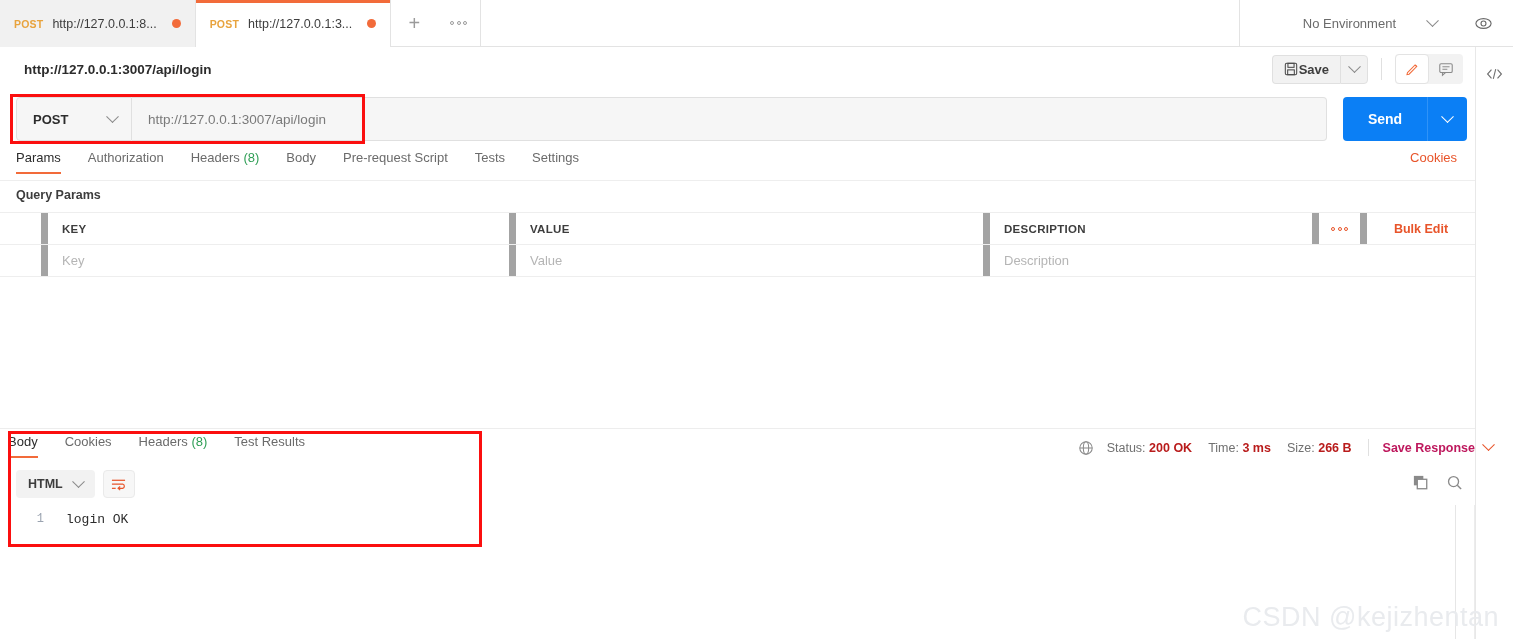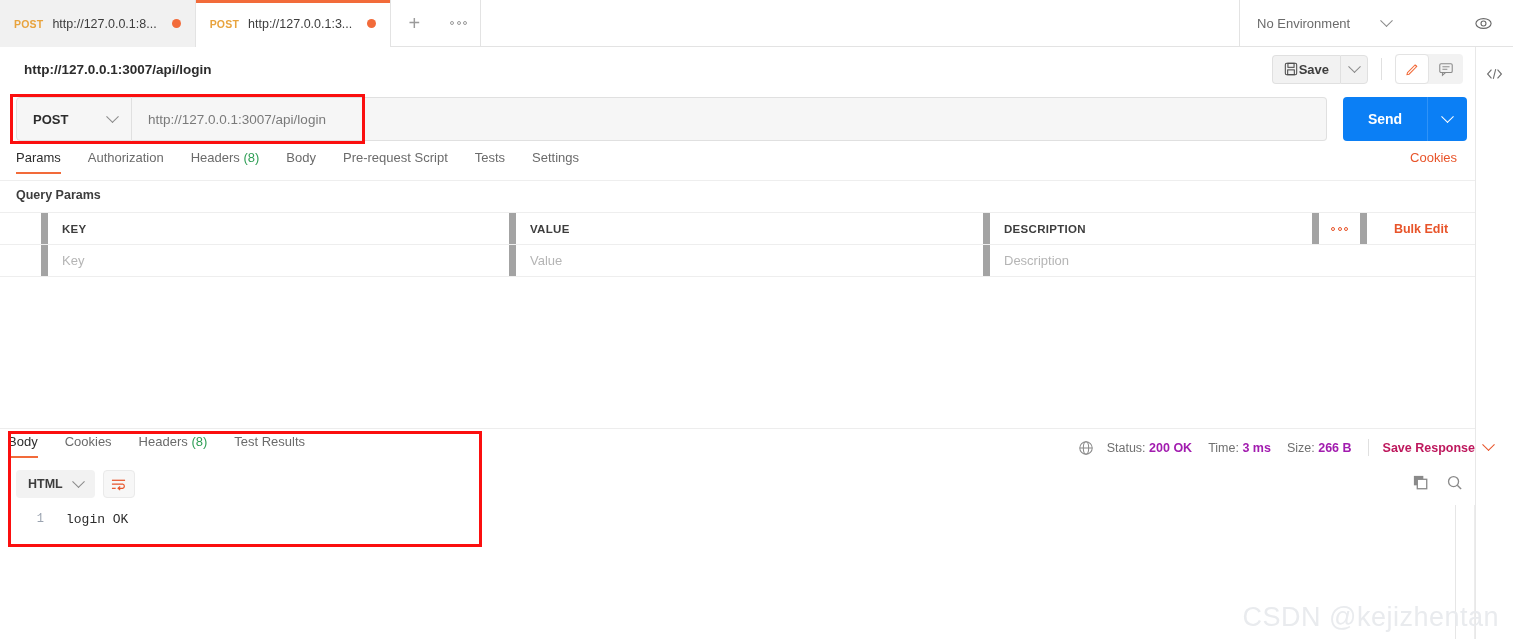--- a/index.html
+++ b/index.html
@@ -54,21 +54,21 @@
   }
   .tab-more {
     width: 44px; display: flex; align-items: center; justify-content: center;
     background: #ffffff; cursor: pointer;
     border-right: 1px solid #e3e3e3;
   }
   .dots3 { display: flex; gap: 2.5px; align-items: center; }
   .dots3 i { width: 4px; height: 4px; border-radius: 50%; border: 1px solid #9b9b9b; display:block; }
   .tabbar-filler { flex: 1; background: #ffffff; border-right: 1px solid #e3e3e3;}
   .env-box {
-    width: 213px; display: flex; align-items: center; justify-content: flex-start;
+    width: 213px; display: flex; align-items: center; justify-content: flex-end;
     padding: 0 16px 0 17px; background: #ffffff; cursor: pointer; gap: 32px;
   }
   .env-label { font-size: 13px; color: #6b6b6b; }
   .chev {
     width: 9px; height: 9px;
     border-right: 1.4px solid #8a8a8a; border-bottom: 1.4px solid #8a8a8a;
     transform: rotate(45deg) translate(-2px,-2px);
   }
   .eye-box { width: 60px; display: flex; align-items: center; justify-content: center;
              background: #ffffff; cursor: pointer; }
@@ -189,21 +189,21 @@
   
   .resp-tabs {
     position: absolute; top: 434px; left: 0; width: 1475px; height: 30px;
     display: flex; align-items: flex-start; padding-left: 8px;
   }
   .resp-meta {
     position: absolute; right: 20px; top: 439px;
     display: flex; align-items: center; gap: 0; font-size: 12.5px;
   }
   .meta-item { color: #707070; margin-right: 16px; white-space: nowrap; }
-  .meta-val { color: #a21caf; font-weight: 600; }
+  .meta-val { color: #b91c1c; font-weight: 600; }
   .meta-sep { width: 1px; height: 17px; background: #e0e0e0; margin-right: 14px; }
   .save-resp { color: #be185d; font-weight: bold; font-size: 12.5px; cursor: pointer; }
 
   .view-bar { position: absolute; top: 470px; left: 16px; display: flex; align-items: center; gap: 8px; }
   .seg { display: flex; background: #f2f2f2; border-radius: 4px; overflow: hidden; height: 28px; }
   .seg-item {
     padding: 0 17px; display: flex; align-items: center;
     font-size: 12.5px; color: #6b6b6b; cursor: pointer;
   }
   .seg-item.active { background: #e2e2e2; color: #3d3d3d; }

